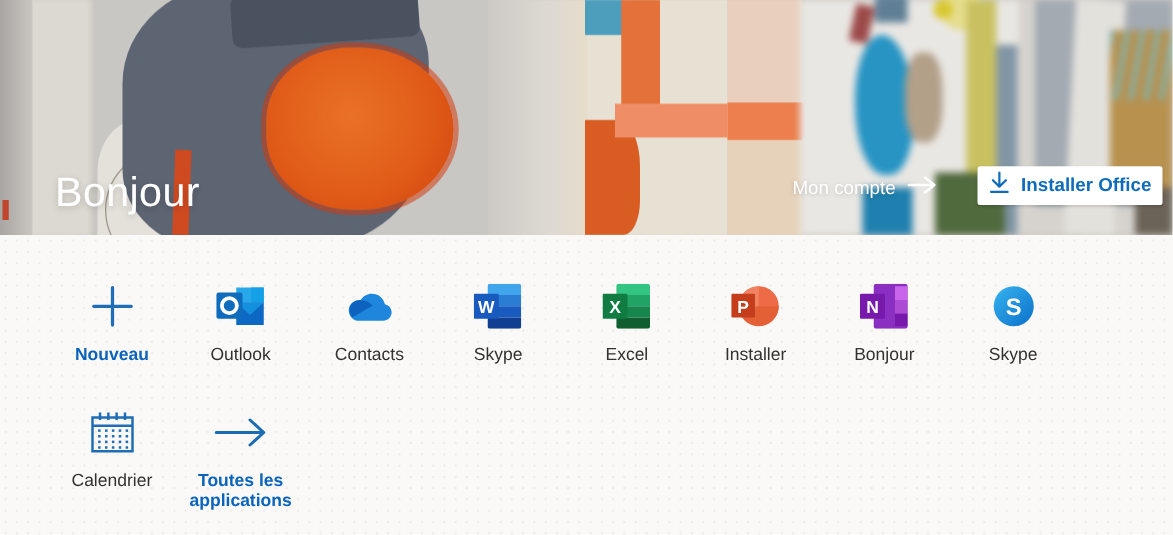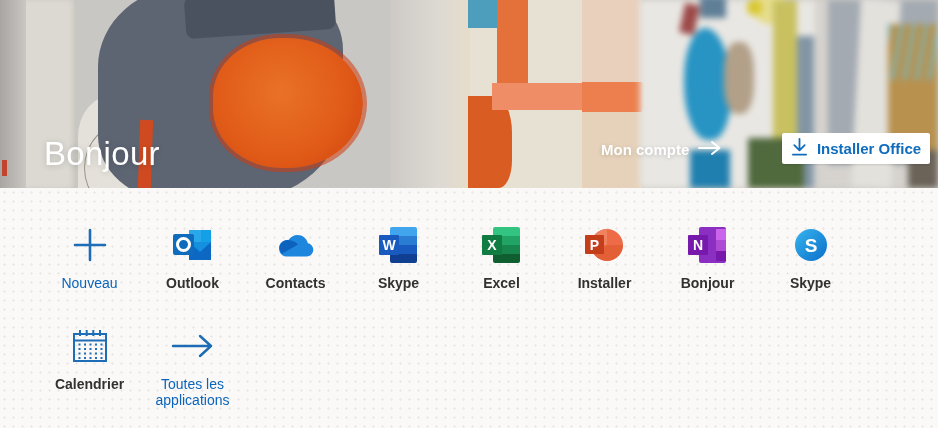--- a/index.html
+++ b/index.html
@@ -8,39 +8,39 @@
 
   
   .banner { position:relative; width:938px; height:188px; background:#cdcac5; overflow:hidden; }
   .banner .shape { position:absolute; }
   .blur-group { position:absolute; inset:0; filter:blur(3px); }
   .soft-group { position:absolute; inset:0; filter:blur(0.6px); }
 
   .banner-ui { position:absolute; inset:0; z-index:5; }
   .greeting { position:absolute; left:44px; top:135px; font-size:33px; font-weight:400; color:#fff;
               letter-spacing:.3px; text-shadow:0 1px 6px rgba(0,0,0,.18); }
-  .account-link { position:absolute; left:601px; top:140px; display:flex; align-items:center; gap:9px;
-                  color:#fff; font-size:15px; font-weight:700; cursor:pointer;
+  .account-link { position:absolute; left:634px; top:140px; display:flex; align-items:center; gap:9px;
+                  color:#fff; font-size:15px; font-weight:400; cursor:pointer;
                   text-shadow:0 1px 4px rgba(0,0,0,.18); }
   .install-btn { position:absolute; left:742px; top:133px; width:148px; height:31px; background:#fff;
                  border:none; border-radius:2px; display:flex; align-items:center; justify-content:center;
                  gap:9px; color:#0f6cbd; font-size:15px; font-weight:700; cursor:pointer;
                  box-shadow:0 1px 2px rgba(0,0,0,.12);margin-left:40px; }
 
   
   .apps-section { position:relative; width:938px; height:240px; padding-left:38px;
                   background-image:radial-gradient(circle, #eceae6 1px, transparent 1.2px);
                   background-size:9px 9px; }
   .apps-row { display:flex; }
   .apps-row.row1 { padding-top:36px; }
   .apps-row.row2 { padding-top:34px; }
   .tile { width:103px; display:flex; flex-direction:column; align-items:center; cursor:pointer; }
   .icon-box { height:42px; display:flex; align-items:center; justify-content:center; }
-  .tile-label { margin-top:9px; font-size:14px; line-height:16px; color:#323130; text-align:center;font-weight:bold; }
-  .tile-label.blue { color:#0a64bc; font-weight:400; }
+  .tile-label { margin-top:9px; font-size:14px; line-height:16px; color:#323130; text-align:center; }
+  .tile-label.blue { color:#0a64bc; font-weight:700; }
   .tile-label.wrap { max-width:96px; }
   svg text { font-family:"Liberation Sans", sans-serif; }
 </style>
 </head>
 <body>
 
 <div class="banner">
 
   <div class="soft-group">
     <div class="shape" style="left:0;top:0;width:30px;height:188px;background:linear-gradient(90deg,#a8a5a2,#cfccc7);"></div>

